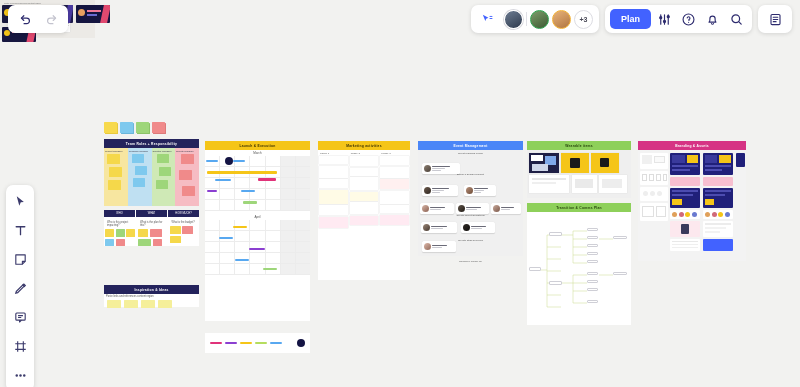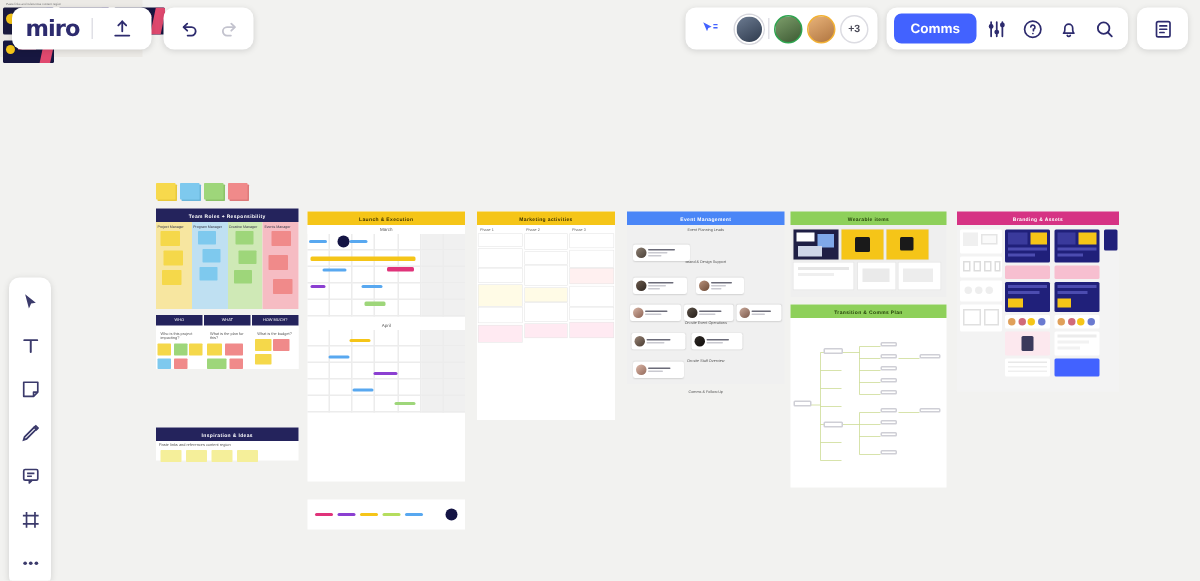--- a/index.html
+++ b/index.html
@@ -136,31 +136,20 @@
   .sw{ width:12px; height:2.6px; border-radius:1.3px; }
   .swDot{ width:8px; height:8px; border-radius:50%; background:#141444; margin-left:auto; }
 
   .tinyTxt{ font-size:2px; color:#777; }
 </style>
 </head>
 <body>
 
 <div class="topbar">
 
-  <div class="tb-group grp-logo">
-    <span class="miro-logo">miro</span>
-    <span class="vdiv"></span>
-    <span class="ibtn">
-      <svg class="ico" viewBox="0 0 16 16" fill="none" stroke="#2d2b6e" stroke-width="1.3" stroke-linecap="round">
-        <path d="M8 2.5v7"></path>
-          <path d="M5.2 5.3L8 2.5l2.8 2.8"></path>
-          <path d="M3 12.5h10"></path>
-      </svg>
-    </span>
-  </div>
 
   <div class="tb-group grp-undo">
     <span class="ibtn">
       <svg class="ico" viewBox="0 0 16 16" fill="none" stroke="#2d2b6e" stroke-width="1.3" stroke-linecap="round" stroke-linejoin="round">
         <path d="M4 6.5h5.2a3 3 0 0 1 0 6H6.5"></path>
           <path d="M6.2 4L3.6 6.5 6.2 9"></path>
       </svg>
     </span>
     <span class="ibtn">
       <svg class="ico" viewBox="0 0 16 16" fill="none" stroke="#c3c3ce" stroke-width="1.3" stroke-linecap="round" stroke-linejoin="round">
@@ -179,21 +168,21 @@
       </svg>
     </span>
     <span class="av av-me"></span>
     <span class="vdiv"></span>
     <span class="av av-b"></span>
     <span class="av av-c"></span>
     <span class="av-more">+3</span>
   </div>
 
   <div class="tb-group grp-right">
-    <span class="share-btn">Comms</span>
+    <span class="share-btn">Plan</span>
     <span class="ibtn">
       <svg class="ico" viewBox="0 0 16 16" stroke="#2d2b6e" stroke-width="1.25" stroke-linecap="round">
         <path d="M4 3v10M8 3v10M12 3v10"></path>
           <circle cx="4" cy="6" r="1.1" fill="#2d2b6e"></circle>
         <circle cx="8" cy="10" r="1.1" fill="#2d2b6e"></circle>
           <circle cx="12" cy="5" r="1.1" fill="#2d2b6e"></circle>
       </svg>
     </span>
     <span class="ibtn">
       <svg class="ico" viewBox="0 0 16 16" fill="none" stroke="#2d2b6e" stroke-width="1.2">

